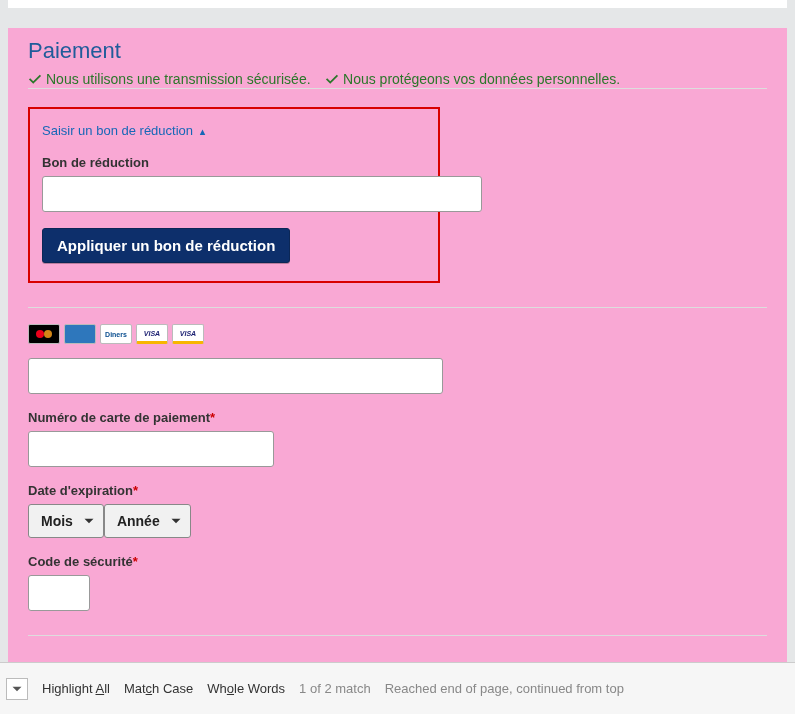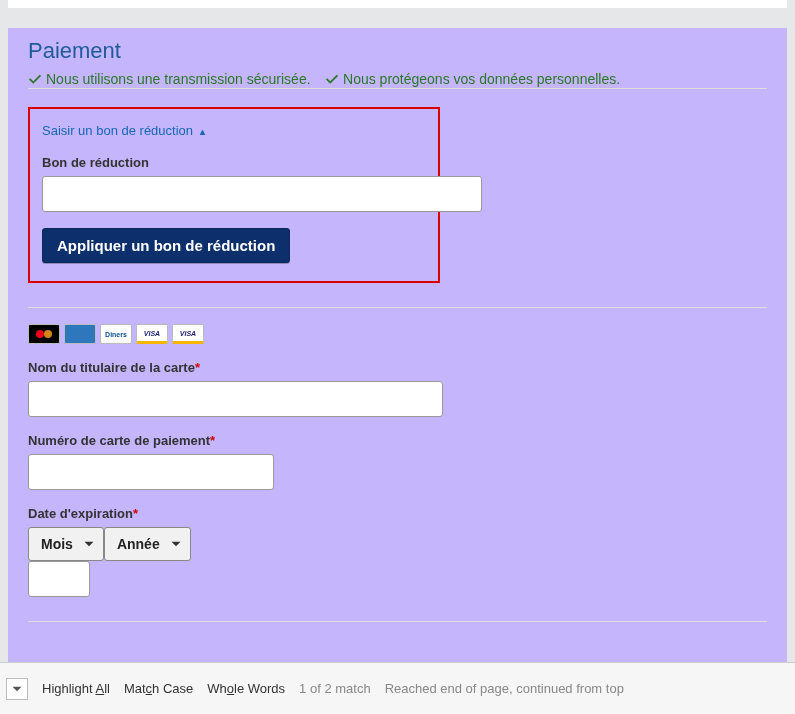--- a/index.html
+++ b/index.html
@@ -13,21 +13,21 @@
 }
 .page {
   padding: 0 8px;
 }
 .top-strip {
   background: #fff;
   height: 8px;
   margin-top: 0;
 }
 .panel {
-  background: #c4b5fd;
+  background: #f9a8d4;
   margin-top: 20px;
   padding: 10px 20px 20px 20px;
   height: 650px;
 }
 .panel-title {
   color: #205c9a;
   font-size: 22px;
   font-weight: 400;
   margin-bottom: 6px;
 }
@@ -192,21 +192,20 @@
     <hr class="hr">
 
     <div class="cards-row">
       <div class="card mc"></div>
       <div class="card amex"></div>
       <div class="card dc">Diners</div>
       <div class="card visa">VISA</div>
       <div class="card vise">VISA</div>
     </div>
 
-    <label class="field-label"><span>Nom du titulaire de la carte</span><span class="req">*</span></label>
     <input type="text" class="text-input" style="width: 415px;">
 
     <label class="field-label"><span>Numéro de carte de paiement</span><span class="req">*</span></label>
     <input type="text" class="text-input short" style="">
 
     <label class="field-label"><span>Date d'expiration</span><span class="req">*</span></label>
     <div class="select-row">
       <div class="select">
         <span>Mois</span>
         <svg width="12" height="12" viewBox="0 0 16 16">
@@ -214,20 +213,21 @@
           </svg>
       </div>
       <div class="select">
         <span>Année</span>
         <svg width="12" height="12" viewBox="0 0 16 16">
             <path fill="#333" d="M2 5l6 6 6-6z"></path>
           </svg>
       </div>
     </div>
 
+    <label class="field-label"><span>Code de sécurité</span><span class="req">*</span></label>
     <input type="text" class="text-input tiny" style="">
 
     <hr class="hr">
   </div>
 </div>
 
 <div class="find-bar">
   <div class="find-btn">
     <svg width="12" height="12" viewBox="0 0 16 16">
         <path fill="#555" d="M2 5l6 6 6-6z"></path>

